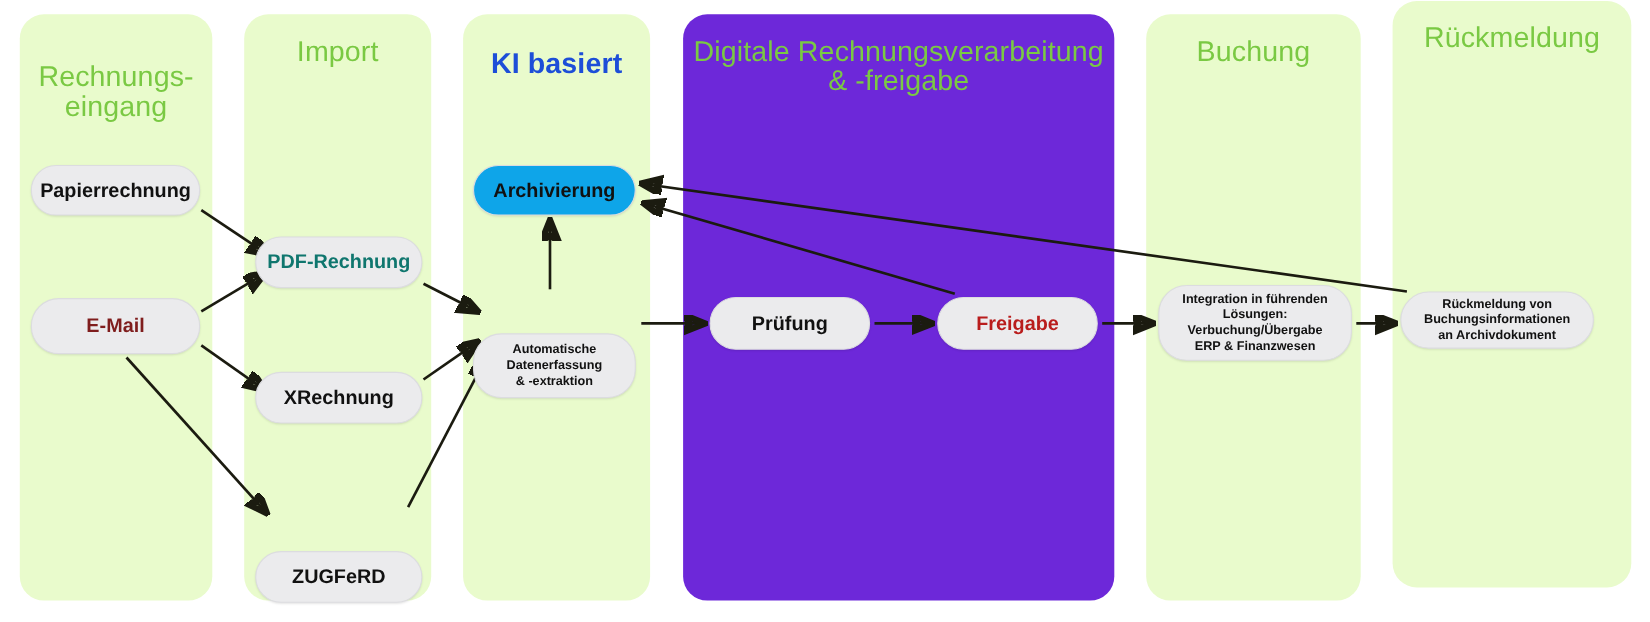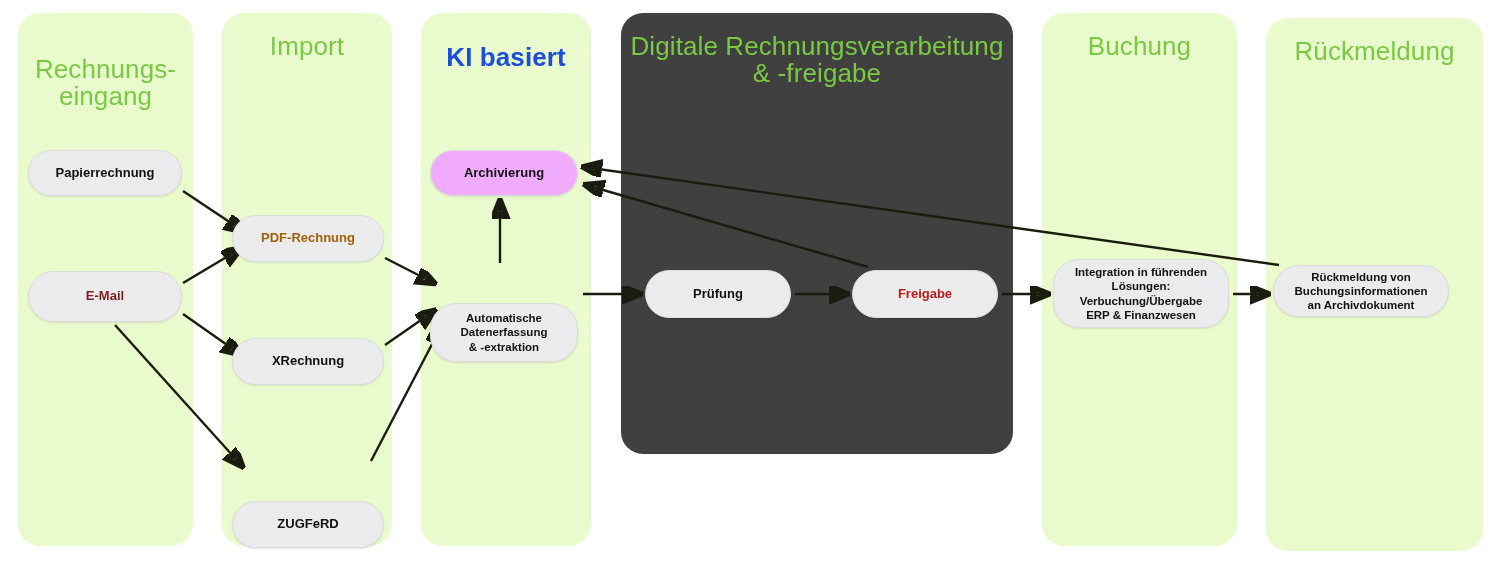--- a/index.html
+++ b/index.html
@@ -39,21 +39,21 @@
     position: absolute;
     background: #ebebed;
     border: 1px solid #dcdce0;
     border-radius: 26px;
     box-shadow: 0 1px 2px rgba(0,0,0,0.10);
     display: flex;
     align-items: center;
     justify-content: center;
     text-align: center;
     color: #111111;
-    font-size: 13px;
+    font-size: 18px;
     font-weight: 700;
     line-height: 1.25;
     white-space: pre-line;
     box-sizing: border-box;
     padding: 2px 8px;
   }
   .node.small {
     font-size: 11.5px;
     line-height: 1.22;
   }
@@ -80,28 +80,28 @@
       <div class="panel" style="left: 18px; top: 13px; width: 175px; height: 533px; background: rgb(233, 251, 204);">
         <div class="panel-title" style="top: 20px; color: rgb(122, 201, 67); margin-top: 23px;">Rechnungs-
 eingang</div>
       </div>
       <div class="panel" style="left: 222px; top: 13px; width: 170px; height: 533px; background: rgb(233, 251, 204);">
         <div class="panel-title" style="top: 20px; color: rgb(122, 201, 67);">Import</div>
       </div>
       <div class="panel" style="left: 421px; top: 13px; width: 170px; height: 533px; background: rgb(233, 251, 204);">
         <div class="panel-title" style="top: 31px; color: #1d4ed8; font-weight: bold;">KI basiert</div>
       </div>
-      <div class="panel" style="left: 621px; top: 13px; width: 392px; height: 441px; background: #404040;">
+      <div class="panel" style="left: 621px; top: 13px; width: 392px; height: 533px; background: #6d28d9;">
         <div class="panel-title" style="top: 20px; color: rgb(122, 201, 67);">Digitale Rechnungsverarbeitung
 &amp; -freigabe</div>
       </div>
       <div class="panel" style="left: 1042px; top: 13px; width: 195px; height: 533px; background: rgb(233, 251, 204);">
         <div class="panel-title" style="top: 20px; color: rgb(122, 201, 67);">Buchung</div>
       </div>
-      <div class="panel" style="left: 1266px; top: 18px; width: 217px; height: 533px; background: rgb(233, 251, 204);">
+      <div class="panel" style="left: 1266px; top: 1px; width: 217px; height: 533px; background: rgb(233, 251, 204);">
         <div class="panel-title" style="top: 20px; color: rgb(122, 201, 67);">Rückmeldung</div>
       </div>
     </div>
   <svg class="edges" id="edges" viewBox="0 0 1500 565">
     <defs>
       <marker id="arrowhead" markerWidth="9" markerHeight="9" refX="7.6" refY="3.2" orient="auto" markerUnits="strokeWidth">
         <path d="M 0 0 L 8 3.2 L 0 6.4 L 2.1 3.2 z" fill="#1b1b10" stroke="none"></path>
       </marker>
     </defs>
     <g id="edge-paths">
@@ -117,24 +117,24 @@
         <path d="M 795 294 L 847 294" marker-end="url(#arrowhead)" stroke="#1b1b10"></path>
         <path d="M 1002 294 L 1048 294" marker-end="url(#arrowhead)" stroke="#1b1b10"></path>
         <path d="M 1233 294 L 1268 294" marker-end="url(#arrowhead)" stroke="#1b1b10"></path>
         <path d="M 868 267 L 586 185" marker-end="url(#arrowhead)" stroke="#1b1b10"></path>
         <path d="M 1279 265 L 584 167" marker-end="url(#arrowhead)" stroke="#1b1b10"></path>
       </g>
   </svg>
   <div id="nodes">
       <div class="node" style="left: 28px; top: 150px; width: 154px; height: 46px; background: rgb(235, 235, 237); border-color: rgb(220, 220, 224); color: rgb(17, 17, 17);">Papierrechnung</div>
       <div class="node" style="left: 28px; top: 271px; width: 154px; height: 51px; background: rgb(235, 235, 237); border-color: rgb(220, 220, 224); color: #7f1d1d;">E-Mail</div>
-      <div class="node" style="left: 232px; top: 215px; width: 152px; height: 47px; background: rgb(235, 235, 237); border-color: rgb(220, 220, 224); color: #a16207;">PDF-Rechnung</div>
+      <div class="node" style="left: 232px; top: 215px; width: 152px; height: 47px; background: rgb(235, 235, 237); border-color: rgb(220, 220, 224); color: #0f766e;">PDF-Rechnung</div>
       <div class="node" style="left: 232px; top: 338px; width: 152px; height: 47px; background: rgb(235, 235, 237); border-color: rgb(220, 220, 224); color: rgb(17, 17, 17);">XRechnung</div>
       <div class="node" style="left: 232px; top: 461px; width: 152px; height: 47px; background: rgb(235, 235, 237); border-color: rgb(220, 220, 224); color: rgb(17, 17, 17); margin-top: 40px;">ZUGFeRD</div>
-      <div class="node" style="left: 430px; top: 150px; width: 148px; height: 46px; background: #f0abfc; border-color: rgb(220, 220, 224); color: rgb(17, 17, 17);">Archivierung</div>
+      <div class="node" style="left: 430px; top: 150px; width: 148px; height: 46px; background: #0ea5e9; border-color: rgb(220, 220, 224); color: rgb(17, 17, 17);">Archivierung</div>
       <div class="node small" style="left: 430px; top: 265px; width: 148px; height: 59px; background: rgb(235, 235, 237); border-color: rgb(220, 220, 224); color: rgb(17, 17, 17); margin-top: 38px;">Automatische
 Datenerfassung
 &amp; -extraktion</div>
       <div class="node" style="left: 645px; top: 270px; width: 146px; height: 48px; background: rgb(235, 235, 237); border-color: rgb(220, 220, 224); color: rgb(17, 17, 17);">Prüfung</div>
       <div class="node" style="left: 852px; top: 270px; width: 146px; height: 48px; background: rgb(235, 235, 237); border-color: rgb(220, 220, 224); color: #b91c1c;">Freigabe</div>
       <div class="node small" style="left: 1053px; top: 259px; width: 176px; height: 69px; background: rgb(235, 235, 237); border-color: rgb(220, 220, 224); color: rgb(17, 17, 17);">Integration in führenden
 Lösungen:
 Verbuchung/Übergabe
 ERP &amp; Finanzwesen</div>
       <div class="node small" style="left: 1273px; top: 265px; width: 176px; height: 52px; background: rgb(235, 235, 237); border-color: rgb(220, 220, 224); color: rgb(17, 17, 17);">Rückmeldung von

